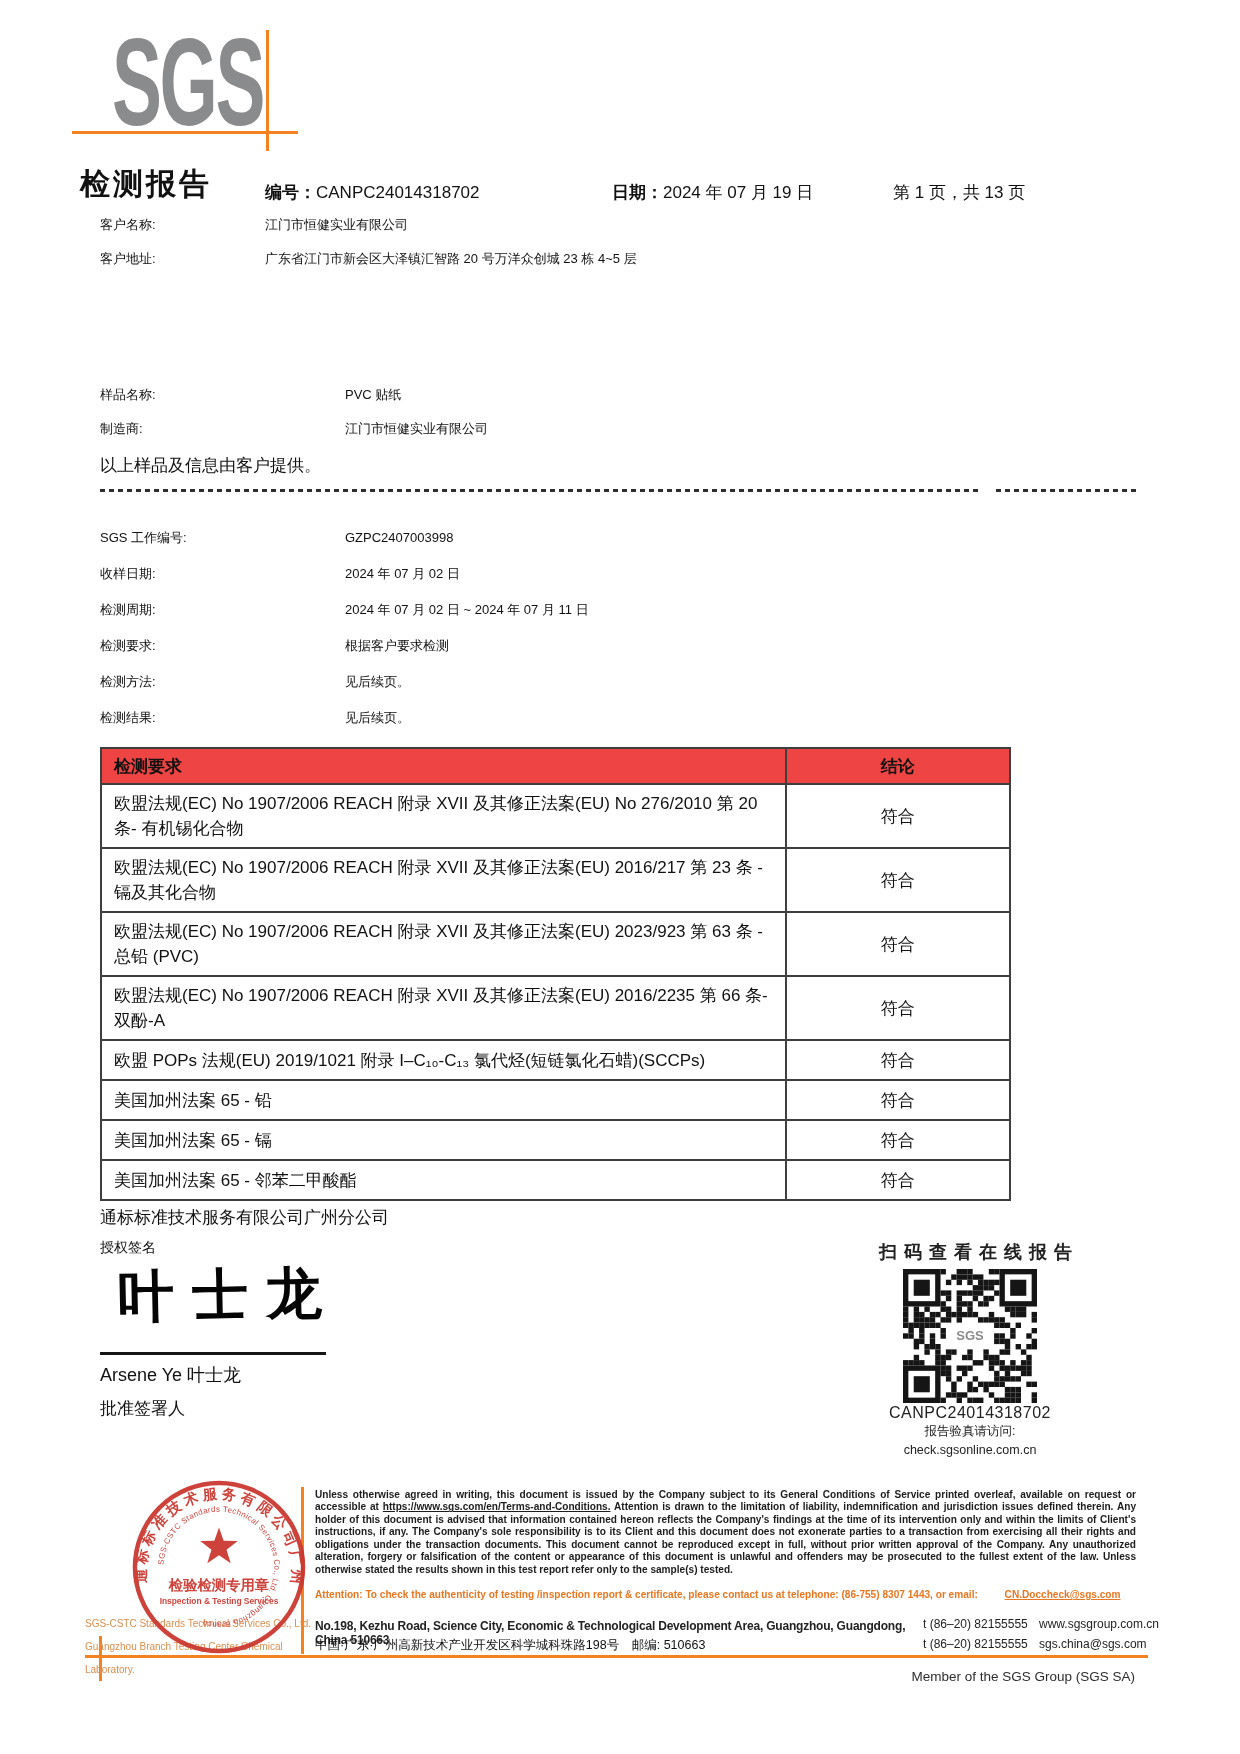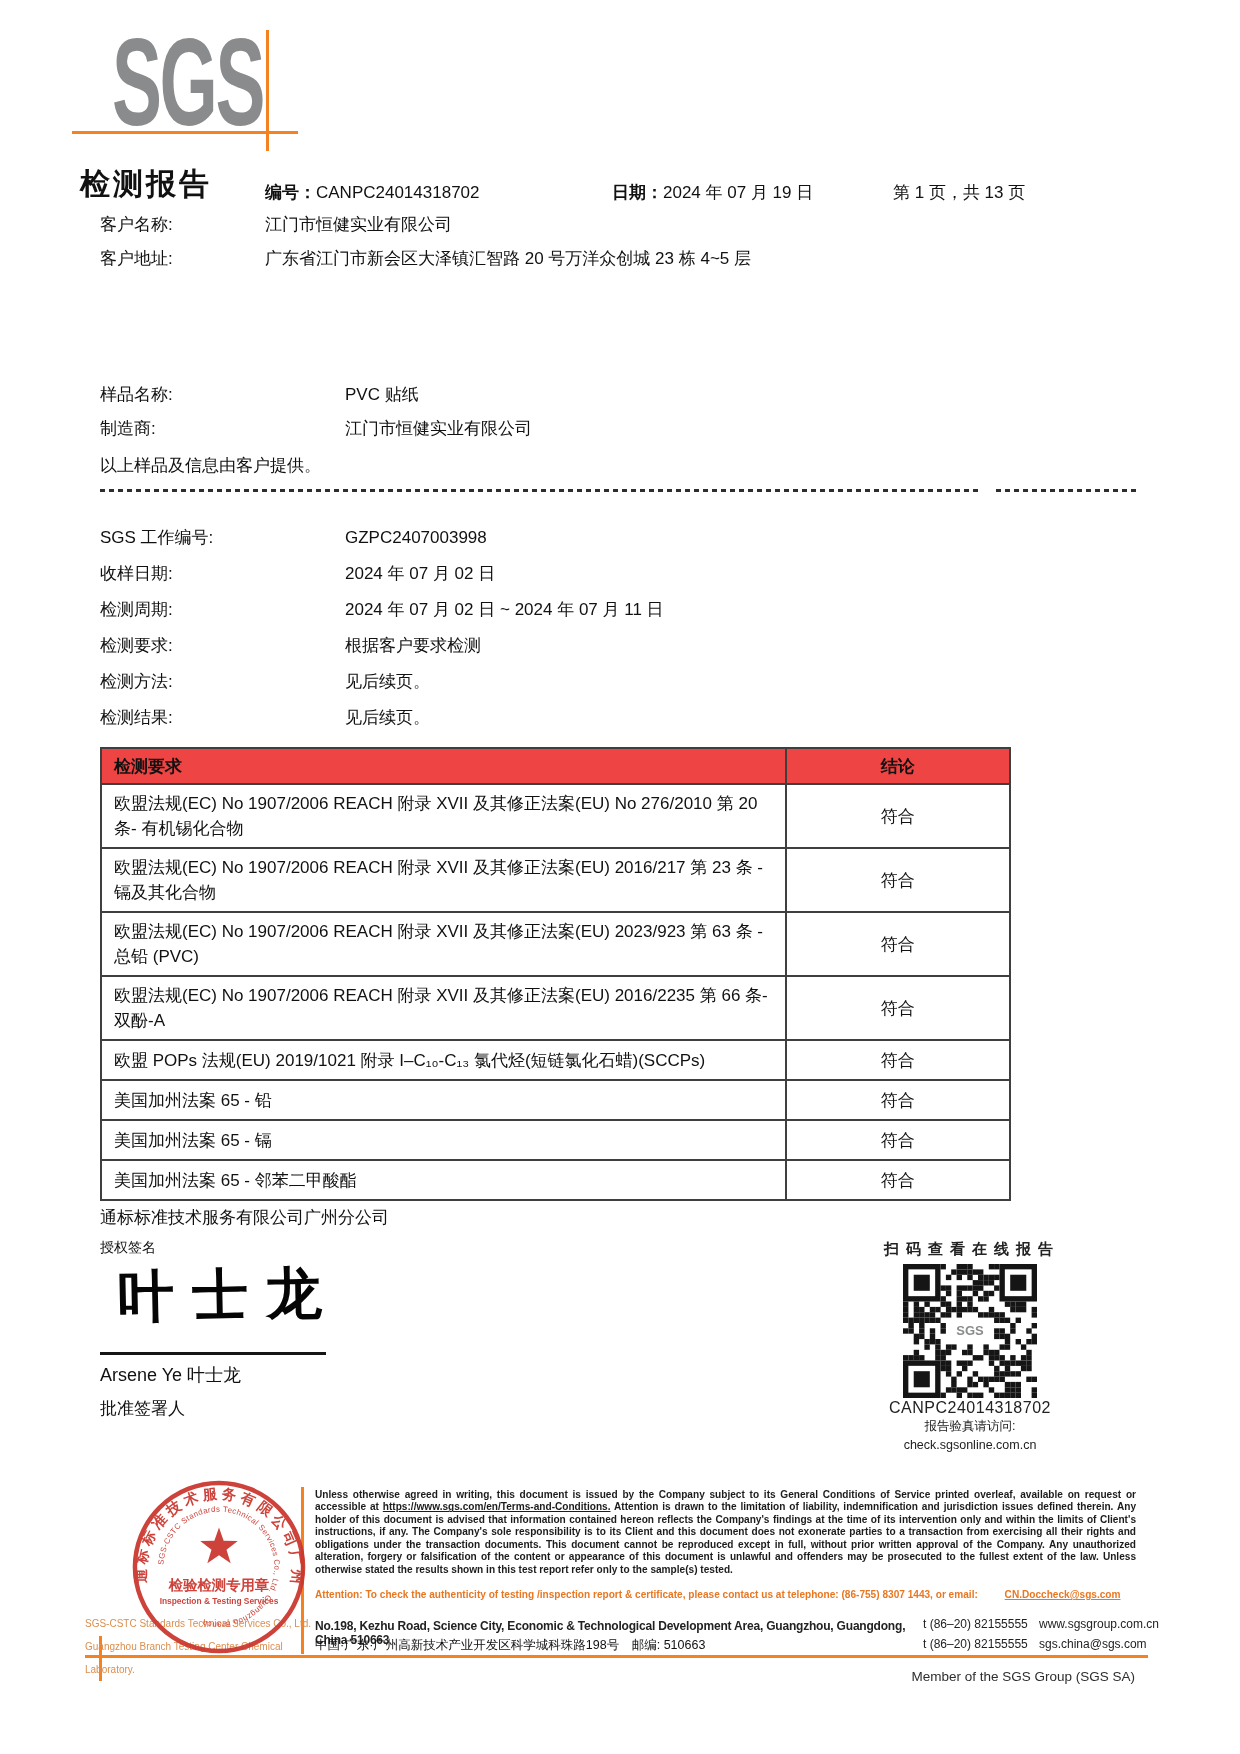--- a/index.html
+++ b/index.html
@@ -17,21 +17,21 @@
     transform:scaleX(.60); transform-origin:left top;
   }
   .logo-vline{ position:absolute; left:266px; top:30px; width:3px; height:121px; background:#f58220; }
   .logo-hline{ position:absolute; left:72px; top:131px; width:226px; height:3px; background:#f58220; }
   
   .report-title{ position:absolute; left:80px; top:164px; font-size:30px; font-weight:bold; letter-spacing:3px; }
   .meta{ position:absolute; top:181px; font-size:17px; }
   .meta b{ font-weight:bold; }
   .m-no{ left:265px; } .m-date{ left:584px;margin-left:28px; } .m-page{ left:893px; }
   
-  .kv{ display:flex; font-size:17px; line-height:17px; }
+  .kv{ display:flex; font-size:13px; line-height:17px; }
   .kv .k{ flex:0 0 auto; }
   .client-block{ position:absolute; left:100px; top:216px; width:1040px; }
   .client-block .kv{ margin-bottom:17px; }
   .client-block .k{ width:165px; }
   .sample-block{ position:absolute; left:100px; top:386px; width:1040px; }
   .sample-block .kv{ margin-bottom:17px; }
   .sample-block .k{ width:245px; }
   .sample-note{ font-size:17px; margin-top:1px; }
   .dash-sep{ position:absolute; left:100px; top:489px; width:1037px; display:flex; }
   .dash-sep .seg{ height:3px; background:repeating-linear-gradient(90deg,#2e2e2e 0 5px,transparent 5px 9px); }
@@ -53,21 +53,21 @@
   
   .issuer{ position:absolute; left:100px; top:1206px; font-size:17px; }
   .sign-label{ position:absolute; left:100px; top:1239px; font-size:14px; }
   .handwritten{ position:absolute; left:118px; top:1258px; font-size:56px; font-weight:bold;
     font-family:"DejaVu Serif", serif; letter-spacing:18px; transform:rotate(-1.2deg); color:#050505; }
   .sig-line{ position:absolute; left:100px; top:1352px; width:226px; height:3px; background:#151515; }
   .signer{ position:absolute; left:100px; top:1363px; font-size:18px; }
   .signer-title{ position:absolute; left:100px; top:1397px; font-size:17px; }
   
   .qr-block{ position:absolute; left:875px; top:1240px; width:190px; text-align:center; }
-  .qr-caption{ font-size:15px; font-weight:bold; letter-spacing:7px; color:#222; white-space:nowrap; margin-left:4px;}
+  .qr-caption{ font-size:18px; font-weight:bold; letter-spacing:7px; color:#222; white-space:nowrap; margin-left:4px;}
   .qr-box{ margin:5px auto 0; width:134px; height:134px; }
   .qr-code-text{ font-size:16px; color:#222; margin-top:1px; letter-spacing:.5px; }
   .qr-verify{ font-size:12.5px; color:#222; line-height:19px; }
   
   .lab-lines{ position:absolute; left:85px; top:1612px; width:245px; font-size:10px;
     color:#db8e4e; line-height:23px; z-index:1; }
   .stamp{ position:absolute; left:130px; top:1478px; width:178px; height:178px; z-index:2; opacity:.92; }
   
   .legal-vline{ position:absolute; left:301px; top:1487px; width:3px; height:167px; background:#f58220; }
   .legal{ position:absolute; left:315px; top:1489px; width:821px; font-size:10.1px; line-height:12.45px;

